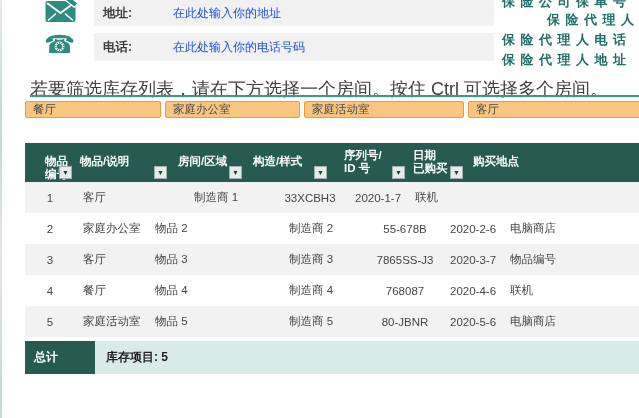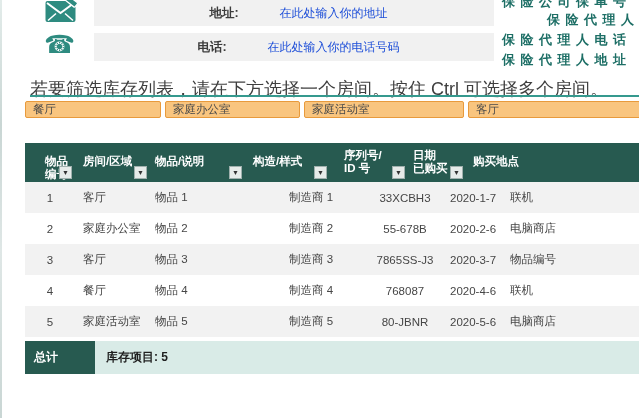--- a/index.html
+++ b/index.html
@@ -8,21 +8,21 @@
     position:relative; overflow:hidden;
     background:#ffffff;
     font-family:"Liberation Sans", sans-serif;
   }
   
   .left-edge { position:absolute; left:0; top:0; width:2px; height:418px;
     background:linear-gradient(#e3ecea 0%, #c9d6d4 30%, #dfe7e6 60%, #c9d6d4 100%); }
 
   
   .band { position:absolute; left:94px; width:400px; background:#f1f1f1;
-    display:flex; align-items:center;justify-content:center; }
+    display:flex; align-items:center; }
   .band-address { top:0; height:26px; }
   .band-phone { top:33px; height:28px; }
   .band .lbl { font-weight:bold; font-size:12.5px; color:#3c3c3c; padding-left:9px; width:70px; }
   .band .val { font-size:12px; color:#1d4ed8; }
   .icon-env { position:absolute; left:45px; top:-4px; }
   .icon-phone { position:absolute; left:44px; top:31px; font-size:25px; line-height:27px; color:#2e8b80; }
 
   
   .ins { position:absolute; font-weight:bold; color:#1e6f66; font-size:13px;
     letter-spacing:5.5px; white-space:nowrap; }
@@ -105,26 +105,26 @@
   <div class="slicer sw3">家庭活动室</div>
   <div class="slicer sw4">客厅</div>
 </div>
 
 <div class="inv-table">
   <div class="thead">
     <div class="th c1 single">
       <div class="hlbl pl2">物品编号</div>
       <span class="filter-btn"></span>
     </div>
+    <div class="th c3 single">
+      <div class="hlbl pl5">物品/说明</div>
+      <span class="filter-btn"></span>
+    </div>
     <div class="th c2 single">
       <div class="hlbl pl8">房间/区域</div>
-      <span class="filter-btn"></span>
-    </div>
-    <div class="th c3 single">
-      <div class="hlbl pl5">物品/说明</div>
       <span class="filter-btn"></span>
     </div>
     <div class="th c4 single">
       <div class="hlbl pl8">构造/样式</div>
       <span class="filter-btn"></span>
     </div>
     <div class="th c5 double">
       <div class="hlbl pl14">
         <div>序列号/</div>
         <div>ID 号</div>
@@ -139,21 +139,20 @@
       <span class="filter-btn"></span>
     </div>
     <div class="th c7 single">
       <div class="hlbl pl7">购买地点</div>
     </div>
   </div>
 
   <div class="trow alt">
     <div class="td c1">1</div>
     <div class="td c2">客厅</div>
-    <div class="td c3">物品 1</div>
     <div class="td c4">制造商 1</div>
     <div class="td c5">33XCBH3</div>
     <div class="td c6">2020-1-7</div>
     <div class="td c7">联机</div>
   </div>
   <div class="trow">
     <div class="td c1">2</div>
     <div class="td c2">家庭办公室</div>
     <div class="td c3">物品 2</div>
     <div class="td c4">制造商 2</div>

